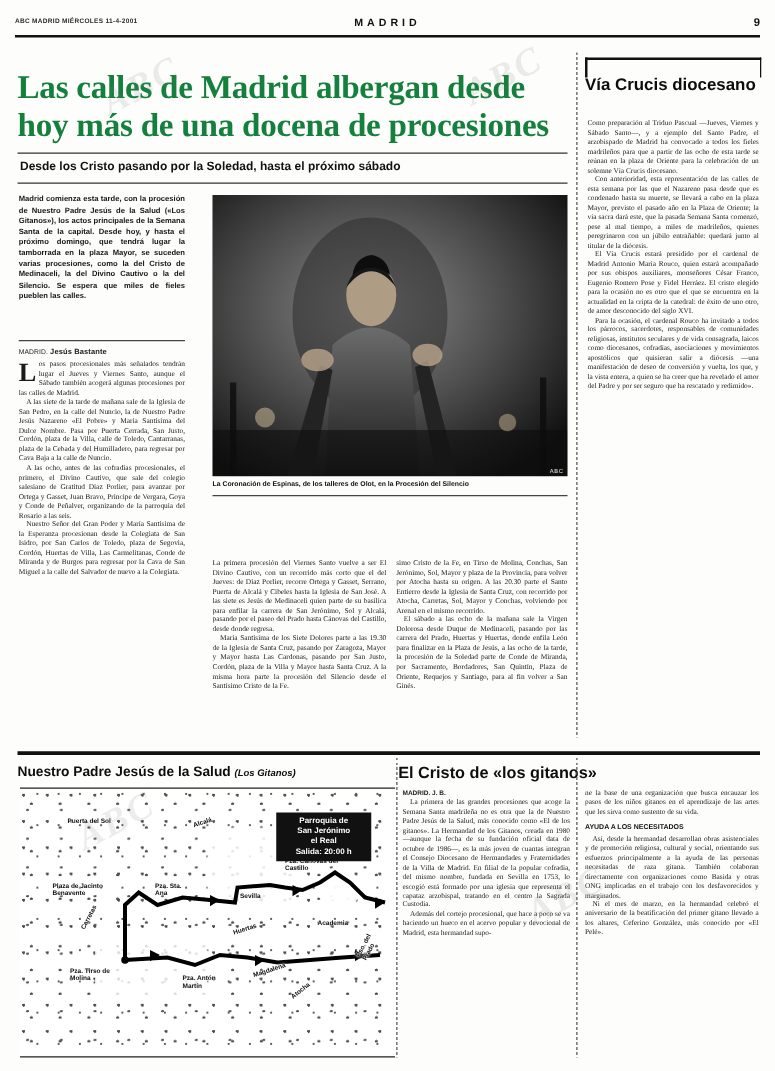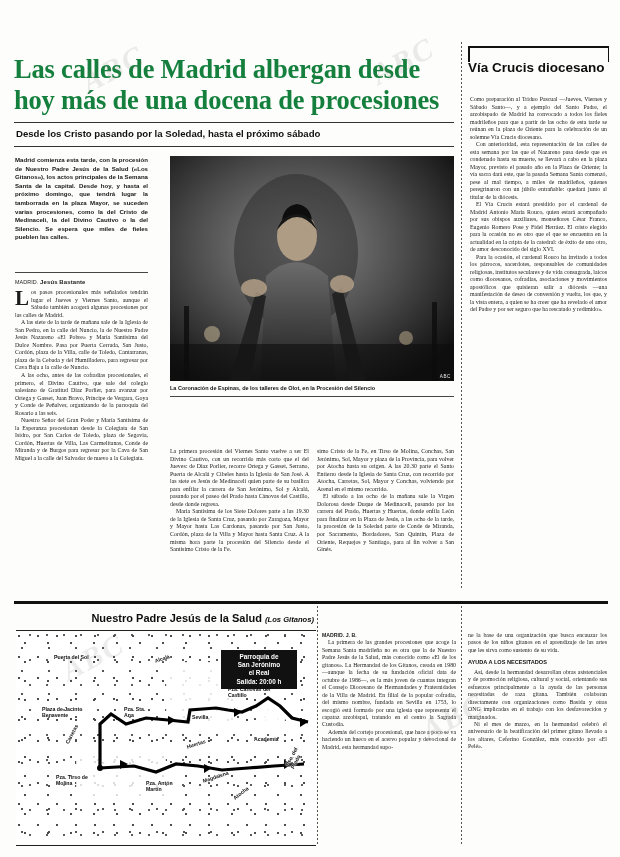--- a/index.html
+++ b/index.html
@@ -68,21 +68,21 @@
   .side-border-r{position:absolute;left:607.5px;top:46px;width:1.5px;height:16px;background:#111;}
   .side-title{position:absolute;left:468px;top:60px;width:141px;text-align:left;
     font-family:"Liberation Sans",sans-serif;font-weight:700;font-size:13.5px;line-height:16px;color:#0d0d0d;}
   .side-body{position:absolute;left:470px;top:96px;width:137px;height:490px;overflow:hidden;
     font-family:"Liberation Serif",serif;font-size:5.85px;line-height:7.5px;text-align:justify;color:#1b1b1b;}
   .side-body p{margin:0;text-indent:6px;}
   .side-body p.first{text-indent:0;}
 
   
   .band-rule{position:absolute;left:14px;top:601px;right:12px;height:2.5px;background:#111;}
-  .bot-title{position:absolute;left:14px;top:612px;width:300px;text-align:right;
+  .bot-title{position:absolute;left:14px;top:612px;width:300px;text-align:left;
     font-family:"Liberation Sans",sans-serif;font-weight:700;font-size:11px;color:#0d0d0d;}
   .bot-title .paren{font-size:7.6px;font-style:italic;font-weight:700;}
   .bot-title2{position:absolute;left:318px;top:610px;width:160px;text-align:center;
     font-family:"Liberation Sans",sans-serif;font-weight:700;font-size:13px;color:#0d0d0d;}
 
   
   .map{position:absolute;left:16px;top:632px;width:300px;height:212px;
     background:#ffffff;overflow:hidden;}
   .map-rule-top{position:absolute;left:16px;top:630px;width:300px;height:1px;background:#222;}
   .map-rule-bot{position:absolute;left:16px;top:845px;width:300px;height:1px;background:#222;}
@@ -120,20 +120,26 @@
 
   
   .wm{position:absolute;font-family:"Liberation Serif",serif;font-size:30px;color:rgba(120,120,120,.14);
     font-style:italic;font-weight:700;pointer-events:none;letter-spacing:2px;}
 </style>
 </head>
 <body>
 
 <div class="page">
 
+  <div class="masthead">
+    <div class="masthead-left">ABC MADRID MIÉRCOLES 11-4-2001</div>
+    <div class="masthead-center">MADRID</div>
+    <div class="masthead-right">9</div>
+    <div class="masthead-rule"></div>
+  </div>
 
   <div class="headline">Las calles de Madrid albergan desde hoy más de una docena de procesiones</div>
   <div class="subhead-rule-top"></div>
   <div class="subhead">Desde los Cristo pasando por la Soledad, hasta el próximo sábado</div>
   <div class="subhead-rule-bot"></div>
 
   <div class="lead">Madrid comienza esta tarde, con la procesión de Nuestro Padre Jesús de la Salud («Los Gitanos»), los actos principales de la Semana Santa de la capital. Desde hoy, y hasta el próximo domingo, que tendrá lugar la tamborrada en la plaza Mayor, se suceden varias procesiones, como la del Cristo de Medinaceli, la del Divino Cautivo o la del Silencio. Se espera que miles de fieles pueblen las calles.</div>
   <div class="lead-rule"></div>
   <div class="byline">
     <span>MADRID.</span>
@@ -199,20 +205,21 @@
       <p>Con anterioridad, esta representación de las calles de esta semana por las que el Nazareno pasa desde que es condenado hasta su muerte, se llevará a cabo en la plaza Mayor, previsto el pasado año en la Plaza de Oriente; la vía sacra dará este, que la pasada Semana Santa comenzó, pese al mal tiempo, a miles de madrileños, quienes peregrinaron con un júbilo entrañable: quedará junto al titular de la diócesis.</p>
       <p>El Vía Crucis estará presidido por el cardenal de Madrid Antonio María Rouco, quien estará acompañado por sus obispos auxiliares, monseñores César Franco, Eugenio Romero Pose y Fidel Herráez. El cristo elegido para la ocasión no es otro que el que se encuentra en la actualidad en la cripta de la catedral: de éxito de uno otro, de amor desconocido del siglo XVI.</p>
       <p>Para la ocasión, el cardenal Rouco ha invitado a todos los párrocos, sacerdotes, responsables de comunidades religiosas, institutos seculares y de vida consagrada, laicos como diocesanos, cofradías, asociaciones y movimientos apostólicos que quisieran salir a diócesis —una manifestación de deseo de conversión y vuelta, los que, y la vista entera, a quien se ha creer que ha revelado el amor del Padre y por ser seguro que ha rescatado y redimido».</p>
     </div>
 
   <div class="band-rule"></div>
   <div class="bot-title">
     <span>Nuestro Padre Jesús de la Salud</span>
     <span class="paren">(Los Gitanos)</span>
   </div>
+  <div class="bot-title2">El Cristo de «los gitanos»</div>
 
   <div class="map-rule-top"></div>
   <div class="map">
     <div class="map-noise"></div>
     <div class="map-blank" style="left:150px;top:30px;width:70px;height:60px;opacity:.85"></div>
     <div class="map-blank" style="left:60px;top:115px;width:90px;height:55px;opacity:.8"></div>
     <div class="map-blank" style="left:238px;top:62px;width:34px;height:34px;border-radius:50%;opacity:.95"></div>
 
     <svg class="route" viewBox="0 0 300 212">
       <polyline points="84,136 84,92 95,82 110,92 130,86 152,88 172,90 174,78 200,76 212,78 226,80 240,74 252,66 264,74 276,86 292,90" fill="none" stroke="#000" stroke-width="3.2"></polyline>

